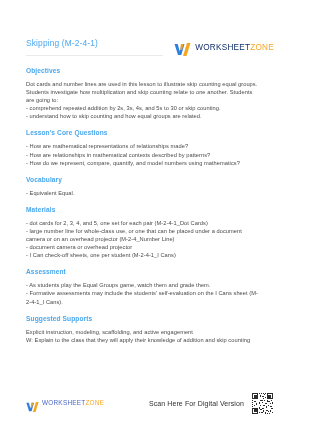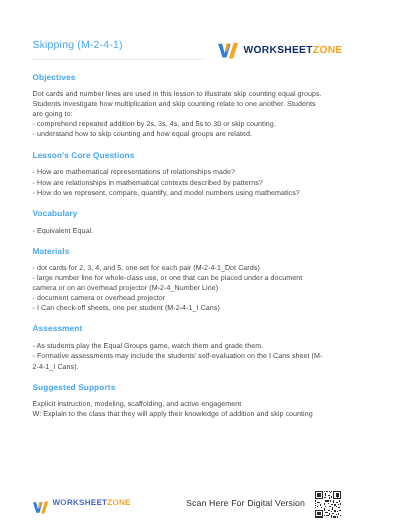--- a/index.html
+++ b/index.html
@@ -15,21 +15,21 @@
     position: relative;
     overflow: hidden;
   }
   .page {
     position: absolute;
     left: 0; top: 0;
     width: 300px;
     height: 424px;
     background: #fff;
     box-sizing: border-box;
-    padding: 4px 26px;
+    padding: 12px 26px;
   }
 
   
   .header {
     position: relative;
     height: 46px;
     padding-top: 26px;
     box-sizing: border-box;
   }
   .doc-title {
@@ -51,21 +51,21 @@
     position: absolute;
     right: 0;
     top: 30px;
     display: flex;
     align-items: center;
     gap: 4px;
   }
   .logo-mark { width: 17px; height: 13px; display: block; }
   .logo-text {
     font-size: 8.2px;
-    font-weight: bold;
+    font-weight: normal;
     letter-spacing: 0.25px;
     white-space: nowrap;
     line-height: 1;
   }
   .logo-text .w { color: #13306b; }
   .logo-text .z { color: #f5a623; }
 
   
   .section { margin-top: 9px; }
   .section:first-of-type { margin-top: 8px; }

